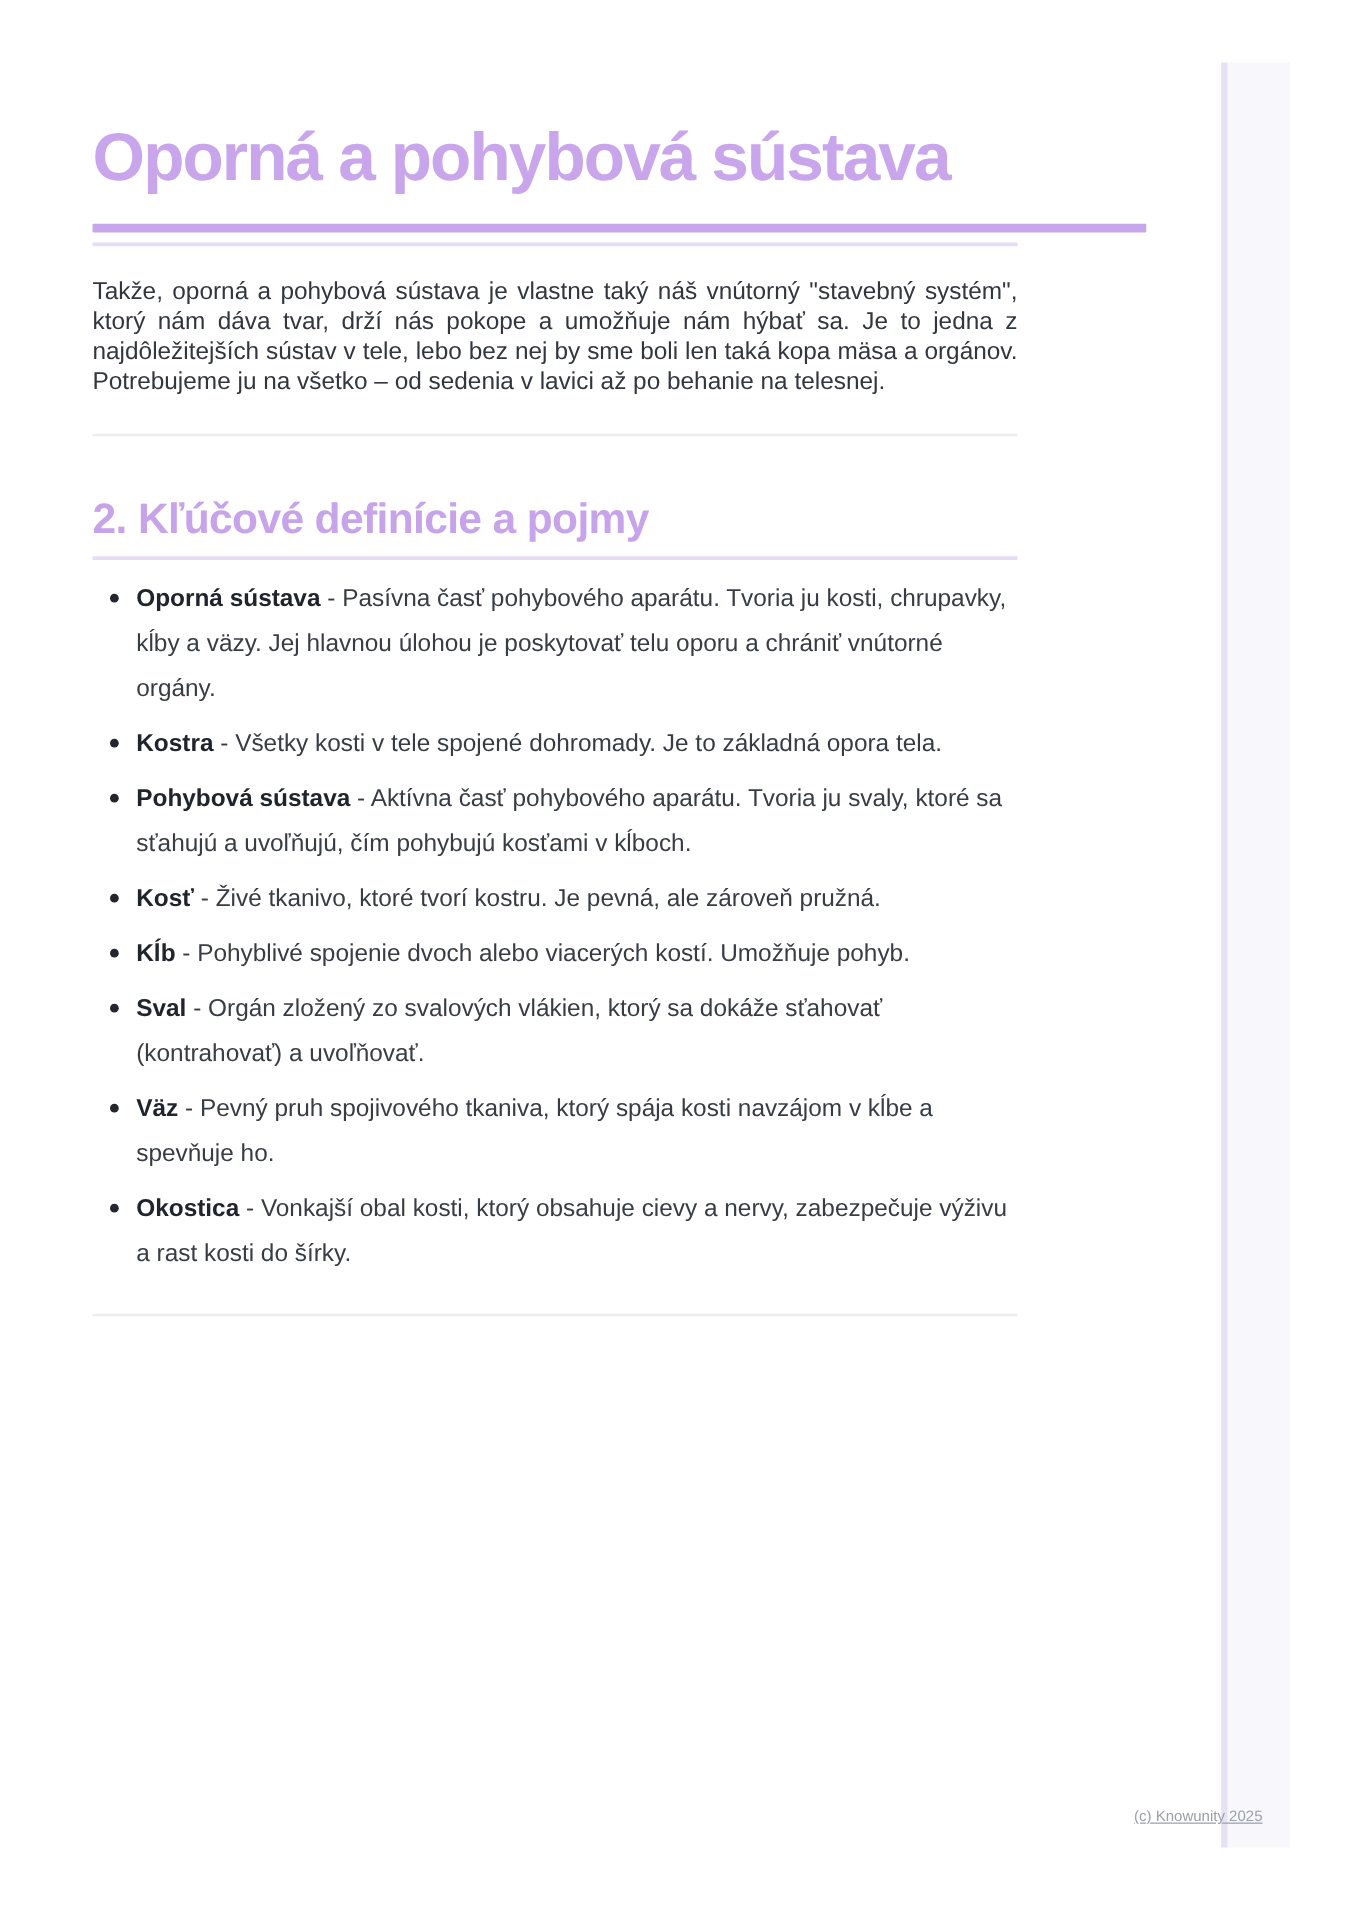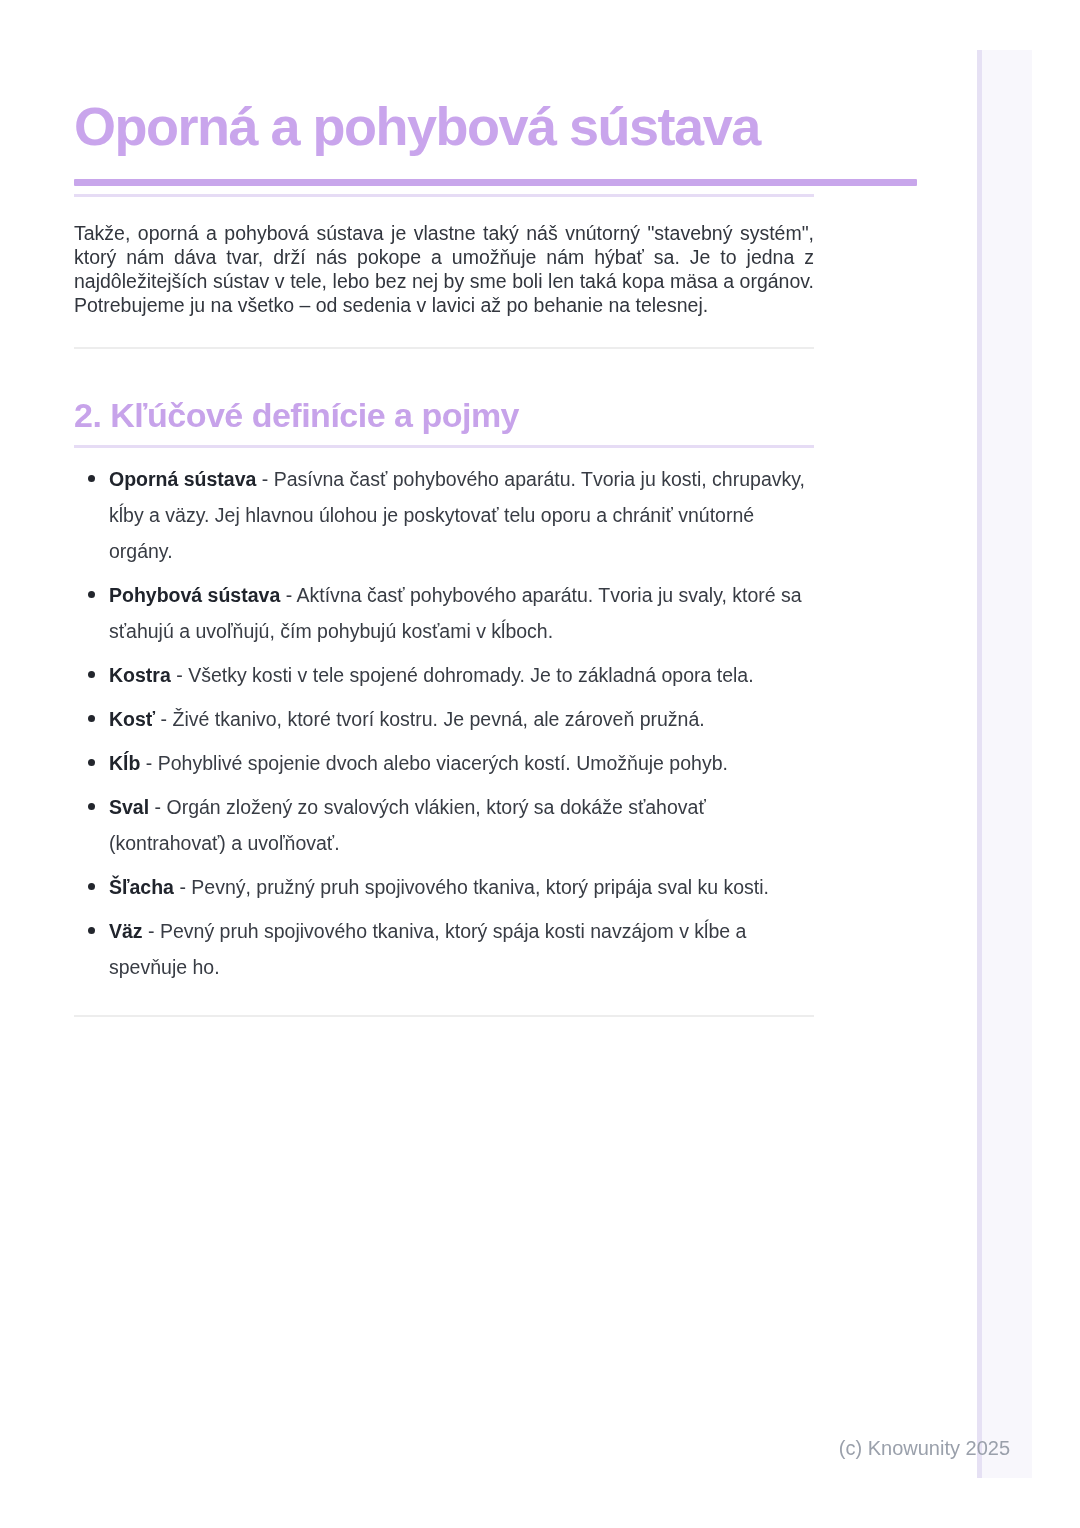--- a/index.html
+++ b/index.html
@@ -95,22 +95,23 @@
     background: #23262d;
   }
   ul.definitions li .term {
     font-weight: bold;
     color: #20242c;
   }
   .page-footer {
     position: absolute;
     right: 70px;
     bottom: 68px;
-    font-size: 20px;
+    font-size: 12px;
     color: #9aa0ab;
+    text-decoration: underline;
   }
 </style>
 </head>
 <body>
 
 <div class="side-stripe"></div>
 
 <div class="page">
 
   <h1 class="page-title">Oporná a pohybová sústava</h1>
@@ -119,26 +120,26 @@
   <div class="heading-rule"></div>
   <p class="body-paragraph">Takže, oporná a pohybová sústava je vlastne taký náš vnútorný "stavebný systém", ktorý nám dáva tvar, drží nás pokope a umožňuje nám hýbať sa. Je to jedna z najdôležitejších sústav v tele, lebo bez nej by sme boli len taká kopa mäsa a orgánov. Potrebujeme ju na všetko – od sedenia v lavici až po behanie na telesnej.</p>
 
   <div class="divider"></div>
 
   <h2 class="section-heading">2. Kľúčové definície a pojmy</h2>
   <div class="heading-rule"></div>
 
   <ul class="definitions">
     <li><span class="bullet-dot"></span><span class="term">Oporná sústava</span><span class="sep"> - </span><span class="def">Pasívna časť pohybového aparátu. Tvoria ju kosti, chrupavky, kĺby a väzy. Jej hlavnou úlohou je poskytovať telu oporu a chrániť vnútorné orgány.</span></li>
+    <li><span class="bullet-dot"></span><span class="term">Kostra</span><span class="sep"> - </span><span class="def">Všetky kosti v tele spojené dohromady. Je to základná opora tela.</span></li>
     <li><span class="bullet-dot"></span><span class="term">Pohybová sústava</span><span class="sep"> - </span><span class="def">Aktívna časť pohybového aparátu. Tvoria ju svaly, ktoré sa sťahujú a uvoľňujú, čím pohybujú kosťami v kĺboch.</span></li>
-    <li><span class="bullet-dot"></span><span class="term">Kostra</span><span class="sep"> - </span><span class="def">Všetky kosti v tele spojené dohromady. Je to základná opora tela.</span></li>
     <li><span class="bullet-dot"></span><span class="term">Kosť</span><span class="sep"> - </span><span class="def">Živé tkanivo, ktoré tvorí kostru. Je pevná, ale zároveň pružná.</span></li>
     <li><span class="bullet-dot"></span><span class="term">Kĺb</span><span class="sep"> - </span><span class="def">Pohyblivé spojenie dvoch alebo viacerých kostí. Umožňuje pohyb.</span></li>
     <li><span class="bullet-dot"></span><span class="term">Sval</span><span class="sep"> - </span><span class="def">Orgán zložený zo svalových vlákien, ktorý sa dokáže sťahovať (kontrahovať) a uvoľňovať.</span></li>
-    <li><span class="bullet-dot"></span><span class="term">Šľacha</span><span class="sep"> - </span><span class="def">Pevný, pružný pruh spojivového tkaniva, ktorý pripája sval ku kosti.</span></li>
     <li><span class="bullet-dot"></span><span class="term">Väz</span><span class="sep"> - </span><span class="def">Pevný pruh spojivového tkaniva, ktorý spája kosti navzájom v kĺbe a spevňuje ho.</span></li>
+    <li><span class="bullet-dot"></span><span class="term">Okostica</span><span class="sep"> - </span><span class="def">Vonkajší obal kosti, ktorý obsahuje cievy a nervy, zabezpečuje výživu a rast kosti do šírky.</span></li>
   </ul>
 
   <div class="divider"></div>
 
 </div>
 
 <div class="page-footer">(c) Knowunity 2025</div>
 
 </body></html>

